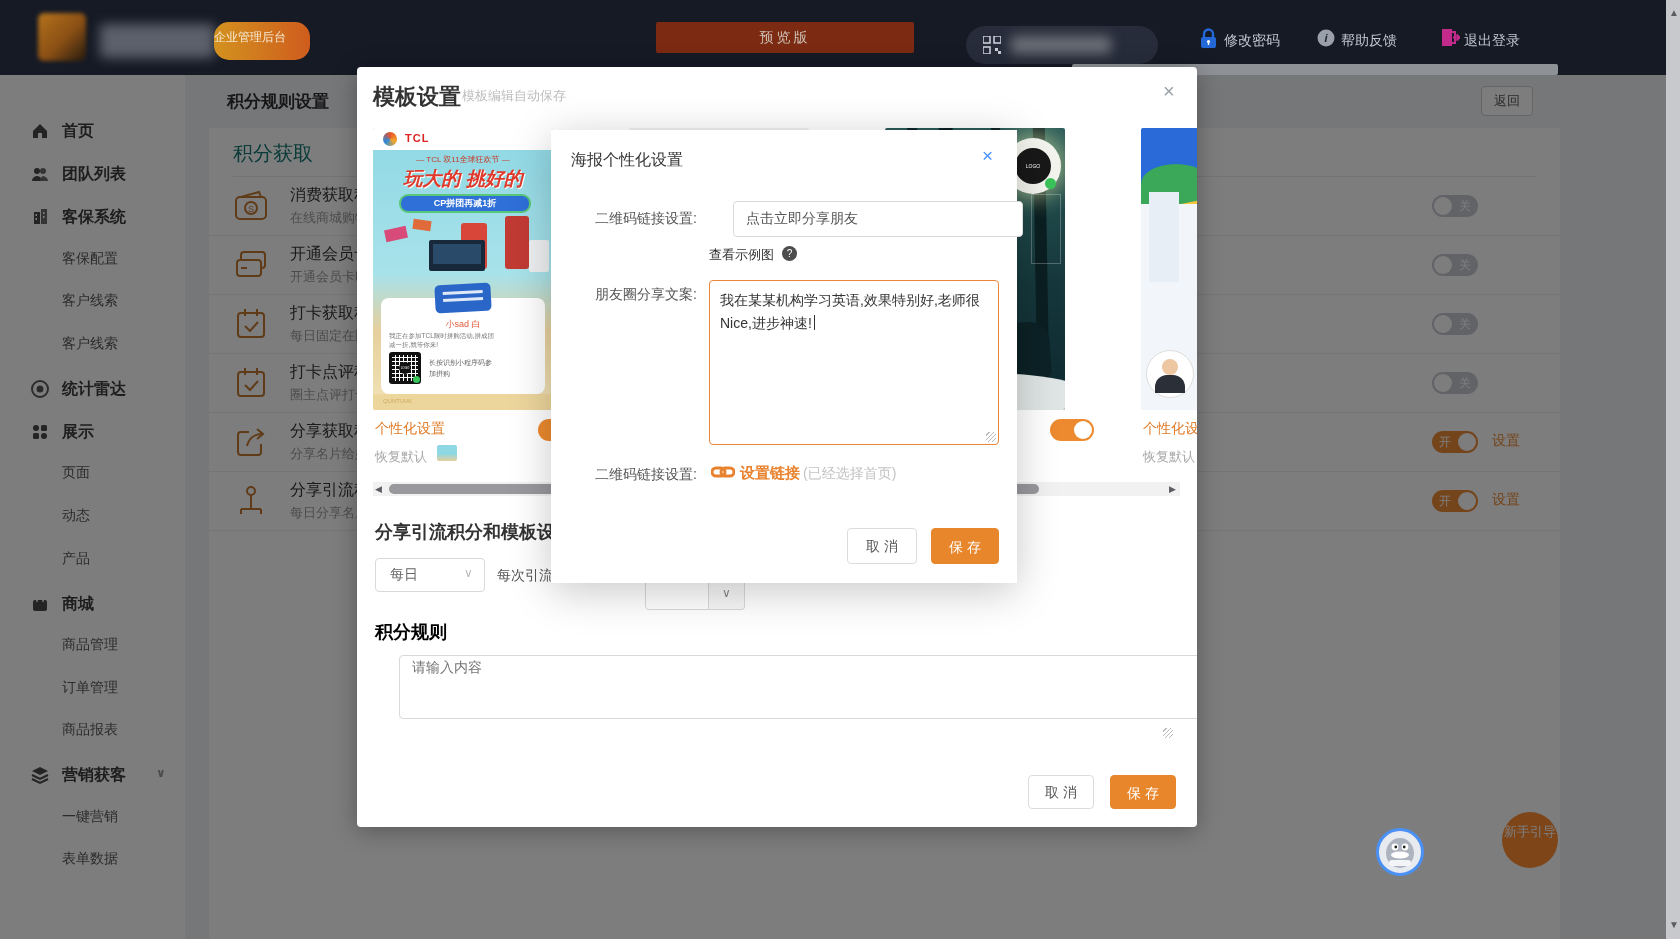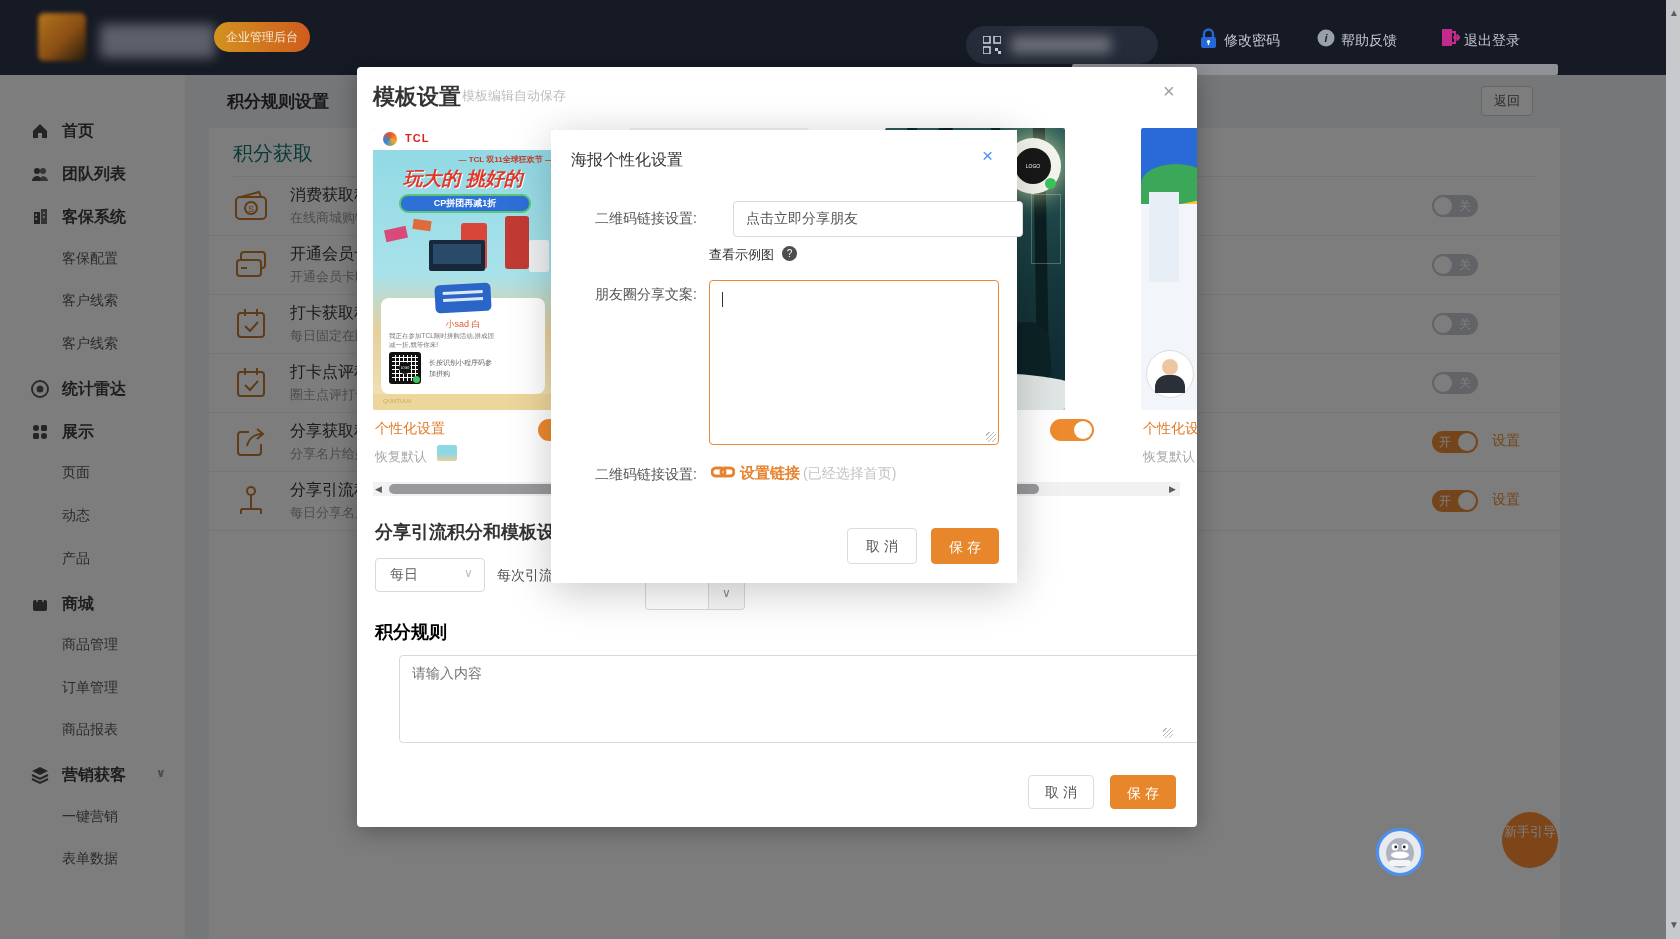--- a/index.html
+++ b/index.html
@@ -266,22 +266,24 @@
 
   <div class="abs" style="left:1072px;top:64px;width:486px;height:11px;background:#8e9196;border-radius:2px;z-index:26"></div>
   <div class="abs" style="left:1104px;top:68px;width:46px;height:14px;background:#a4a7ac;border-radius:0 0 23px 23px;z-index:26"></div>
 
   <div id="overlay" class="abs"></div>
 
   <div id="hdr" class="abs">
     <div class="abs" style="left:38px;top:13px;width:48px;height:48px;border-radius:6px;filter:blur(2px);
          background:linear-gradient(135deg,#b5741c,#8a4f14 55%,#241a0e)"></div>
     <div class="abs blur-blob" style="left:100px;top:24px;width:115px;height:34px;background:#5c606a"></div>
-    <div class="abs" style="left:214px;top:22px;width:96px;height:30px;border-radius:15px;text-align:center;line-height:30px;
+    <div class="abs" style="left:214px;top:22px;width:96px;height:38px;border-radius:15px;text-align:left;line-height:30px;
          font-size:12px;color:#f7ead6;background:linear-gradient(90deg,#d3921f,#cf5c1d);cursor:pointer">企业管理后台</div>
+    <div class="abs" style="left:656px;top:22px;width:258px;height:31px;background:#7c2a11;border-radius:2px;text-align:center;
+         line-height:31px;font-size:14px;color:#cbc0b6;letter-spacing:3px">预览版</div>
     <div class="abs" style="left:966px;top:26px;width:192px;height:38px;border-radius:19px;background:#262c3a">
       <span class="abs" style="left:17px;top:10px"><svg width="18" height="18">
             <rect x="0" y="0" width="7" height="7" fill="none" stroke="#c8cdd6" stroke-width="1.6"></rect>
             <rect x="11" y="0" width="7" height="7" fill="none" stroke="#c8cdd6" stroke-width="1.6"></rect>
             <rect x="0" y="11" width="7" height="7" fill="none" stroke="#c8cdd6" stroke-width="1.6"></rect>
             <rect x="12" y="12" width="3" height="3" fill="#c8cdd6"></rect>
             <rect x="15" y="15" width="3" height="3" fill="#c8cdd6"></rect>
           </svg></span>
       <span class="abs blur-blob" style="left:45px;top:10px;width:100px;height:18px;background:#6b6e76"></span>
     </div>
@@ -312,21 +314,21 @@
 
   <div id="modal" class="abs">
     <div class="abs" style="left:16px;top:15px;font-size:22px;font-weight:bold;color:#333">模板设置</div>
     <div class="abs" style="left:105px;top:20px;font-size:13px;color:#bdbdbd">模板编辑自动保存</div>
     <div class="abs m-close" style="left:806px;top:14px">×</div>
 
     <div class="poster" style="left:16px;background:linear-gradient(180deg,#8ed8e4 0%,#a8e2ea 52%,#e6cf9c 72%,#f2e3b8 100%)">
       <div class="abs" style="left:0;top:0;width:180px;height:22px;background:#fff"></div>
       <div class="abs" style="left:10px;top:4px;width:14px;height:14px;border-radius:50%;background:conic-gradient(#e8522a,#f0a82a,#2a8ae0,#e8522a)"></div>
       <div class="abs" style="left:32px;top:4px;font-size:11px;font-weight:bold;color:#d22;letter-spacing:1px">TCL</div>
-      <div class="abs nowrap" style="left:0;top:26px;width:180px;text-align:right;font-size:8px;color:#c53a28;font-weight:bold">— TCL 双11全球狂欢节 —</div>
+      <div class="abs nowrap" style="left:0;top:26px;width:180px;text-align:center;font-size:8px;color:#c53a28;font-weight:normal">— TCL 双11全球狂欢节 —</div>
       <div class="abs nowrap" style="left:0;top:38px;width:180px;text-align:center;font-size:19px;font-weight:bold;font-style:italic;color:#e0392b;text-shadow:1px 1px 0 #fff">玩大的 挑好的</div>
       <div class="abs nowrap" style="left:26px;top:66px;width:128px;height:15px;background:#2e6fd8;border:2px solid #58c878;border-radius:9px;color:#fff;font-size:9px;font-weight:bold;text-align:center;line-height:15px">CP拼团再减1折</div>
 
       <div class="abs" style="left:88px;top:95px;width:26px;height:46px;background:#d8463a;border-radius:3px"></div>
       <div class="abs" style="left:132px;top:88px;width:24px;height:53px;background:#c23a34;border-radius:3px"></div>
       <div class="abs" style="left:56px;top:112px;width:56px;height:31px;background:#16283a;border-radius:2px"></div>
       <div class="abs" style="left:60px;top:116px;width:48px;height:20px;background:#2a4a6a"></div>
       <div class="abs" style="left:156px;top:112px;width:20px;height:32px;background:#eef0f2;border-radius:2px"></div>
       <div class="abs" style="left:12px;top:100px;width:22px;height:12px;background:#d84a7a;transform:rotate(-12deg)"></div>
       <div class="abs" style="left:40px;top:92px;width:18px;height:10px;background:#e06a3a;transform:rotate(8deg)"></div>
@@ -416,21 +418,21 @@
     <div class="abs nowrap" style="left:18px;top:453px;font-size:18px;font-weight:bold;color:#333">分享引流积分和模板设置</div>
     <div class="abs" style="left:18px;top:491px;width:110px;height:34px;border:1px solid #d9d9d9;border-radius:4px;background:#fff;box-sizing:border-box">
       <span class="abs" style="left:14px;top:7px;font-size:14px;color:#666">每日</span>
       <span class="abs" style="left:88px;top:7px;font-size:12px;color:#bbb">∨</span>
     </div>
     <div class="abs nowrap" style="left:140px;top:500px;font-size:14px;color:#555">每次引流一个新好友获得积分</div>
     <div class="abs" style="left:288px;top:509px;width:64px;height:34px;border:1px solid #d9d9d9;border-radius:4px 0 0 4px;background:#fff;box-sizing:border-box"></div>
     <div class="abs" style="left:352px;top:509px;width:36px;height:34px;border:1px solid #d9d9d9;border-left:none;border-radius:0 4px 4px 0;background:#f7f7f7;box-sizing:border-box;text-align:center;line-height:32px;font-size:12px;color:#888">∨</div>
 
     <div class="abs" style="left:18px;top:553px;font-size:18px;font-weight:bold;color:#000000">积分规则</div>
-    <textarea class="abs input" style="left: 18px; top: 588px; width: 803px; height: 88px; resize: none; padding: 9px 12px; color: rgb(51, 51, 51);" placeholder="请输入内容"></textarea>
+    <textarea class="abs input" style="left: 18px; top: 588px; width: 803px; height: 64px; resize: none; padding: 3px 12px; color: rgb(51, 51, 51);" placeholder="请输入内容"></textarea>
     <div class="abs resize-grip" style="left:806px;top:661px"></div>
 
     <div class="btn ghost" style="left:671px;top:708px;width:66px;height:34px;line-height:32px">取 消</div>
     <div class="btn primary" style="left:753px;top:708px;width:66px;height:34px;line-height:34px">保 存</div>
   </div>
 
   <div id="dlg" class="abs">
     <div class="abs" style="left:20px;top:20px;font-size:16px;color:#333">海报个性化设置</div>
     <div class="abs" style="left:431px;top:16px;font-size:19px;color:#4a90fe;cursor:pointer;line-height:19px">×</div>
 
@@ -439,21 +441,21 @@
 
     <div class="abs" style="left:158px;top:116px;font-size:13px;color:#333;cursor:pointer">查看示例图</div>
     <span class="abs" style="left:231px;top:116px"><svg width="15" height="15">
           <circle cx="7.5" cy="7.5" r="7.5" fill="#4d4d4d"></circle>
           <text x="7.5" y="11" font-size="10" fill="#fff" text-anchor="middle">?</text>
         </svg></span>
 
     <div class="dlg-label" style="left:0;top:156px">朋友圈分享文案:</div>
     <div class="abs" style="left:158px;top:150px;width:290px;height:165px;border:1px solid #e8873a;border-radius:4px;box-sizing:border-box;
          padding:8px 10px;font-size:14px;line-height:23px;color:#333">
-      <span class="abs" style="display:inline-block;position:static;width:1px;height:15px;background:#333;margin-left:2px;vertical-align:-2px"></span>
+      <span>我在某某机构学习英语,效果特别好,老师很Nice,进步神速!</span><span class="abs" style="display:inline-block;position:static;width:1px;height:15px;background:#333;margin-left:2px;vertical-align:-2px"></span>
       <div class="abs resize-grip" style="left:276px;top:151px"></div>
     </div>
 
     <div class="dlg-label" style="left:0;top:336px">二维码链接设置:</div>
     <span class="abs" style="left:160px;top:333px"><svg width="24" height="18">
           <rect x="1" y="5" width="13" height="8" rx="4" fill="none" stroke="#e8822e" stroke-width="3"></rect>
           <rect x="10" y="5" width="13" height="8" rx="4" fill="none" stroke="#e8822e" stroke-width="3"></rect>
         </svg></span>
     <span class="abs" style="left:189px;top:334px;font-size:15px;font-weight:bold;color:#e8822e;cursor:pointer">设置链接</span>
     <span class="abs nowrap" style="left:252px;top:335px;font-size:14px;color:#c3c3c3">(已经选择首页)</span>

